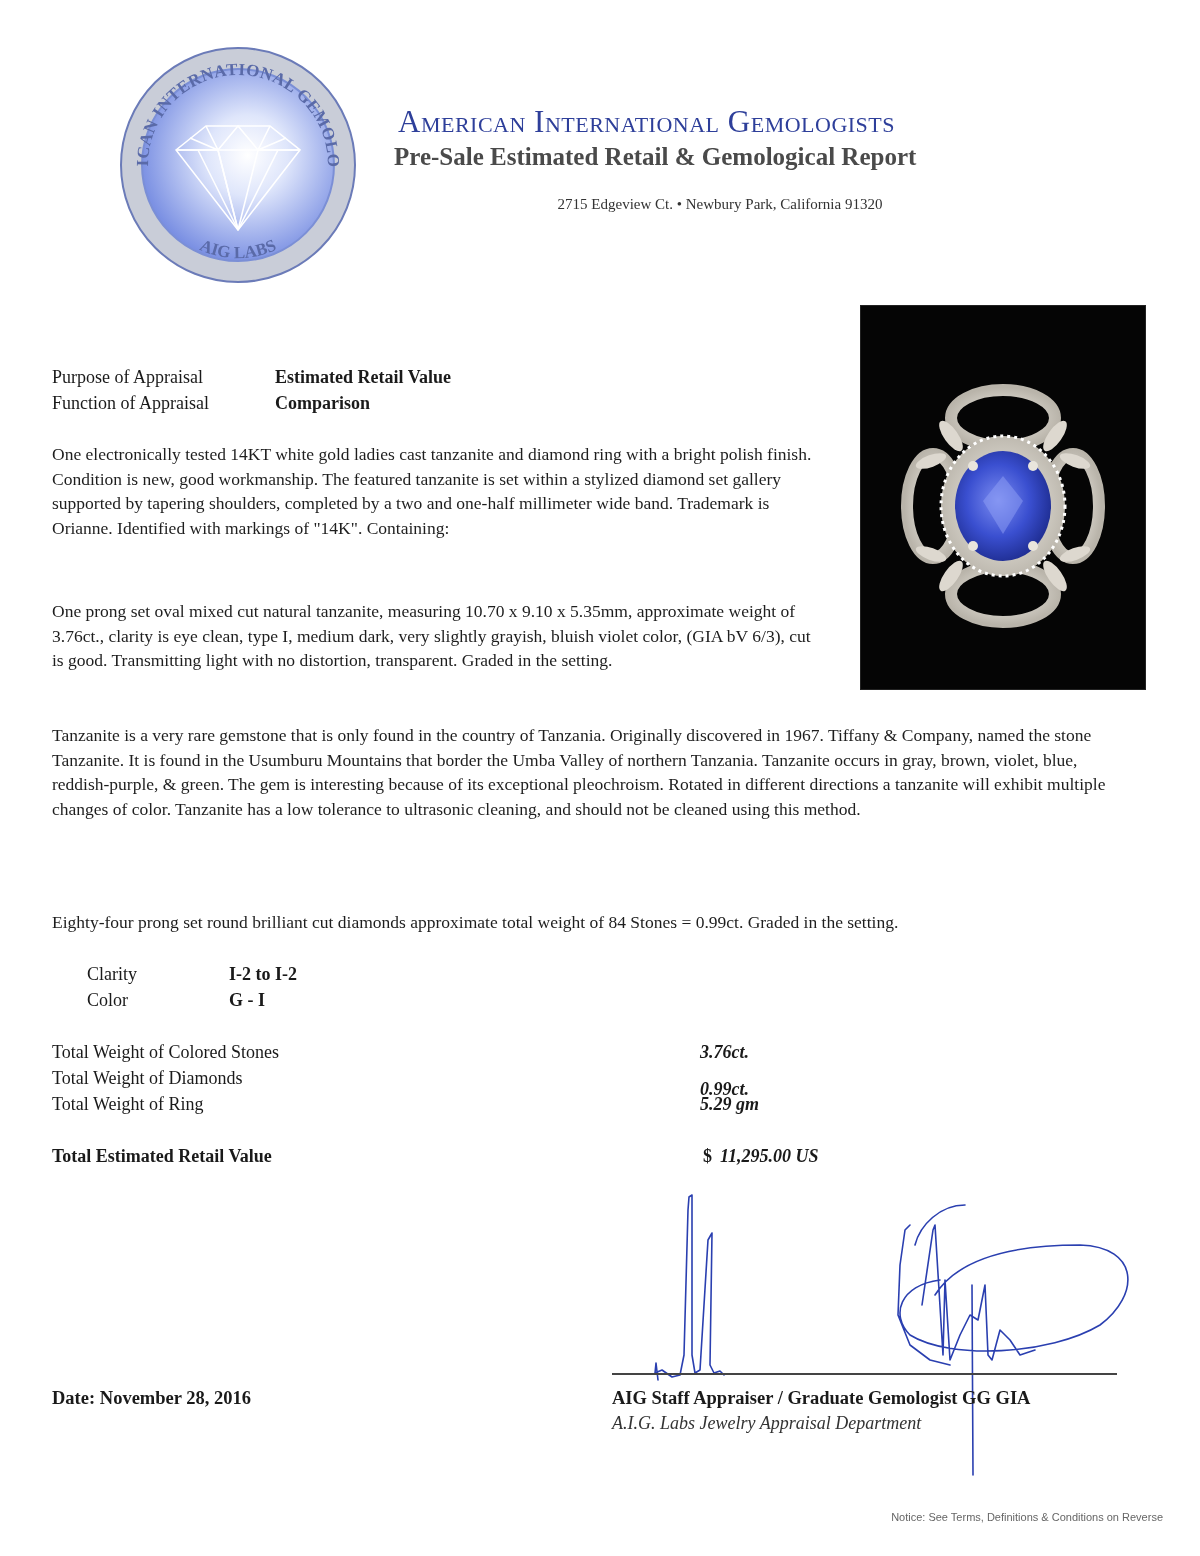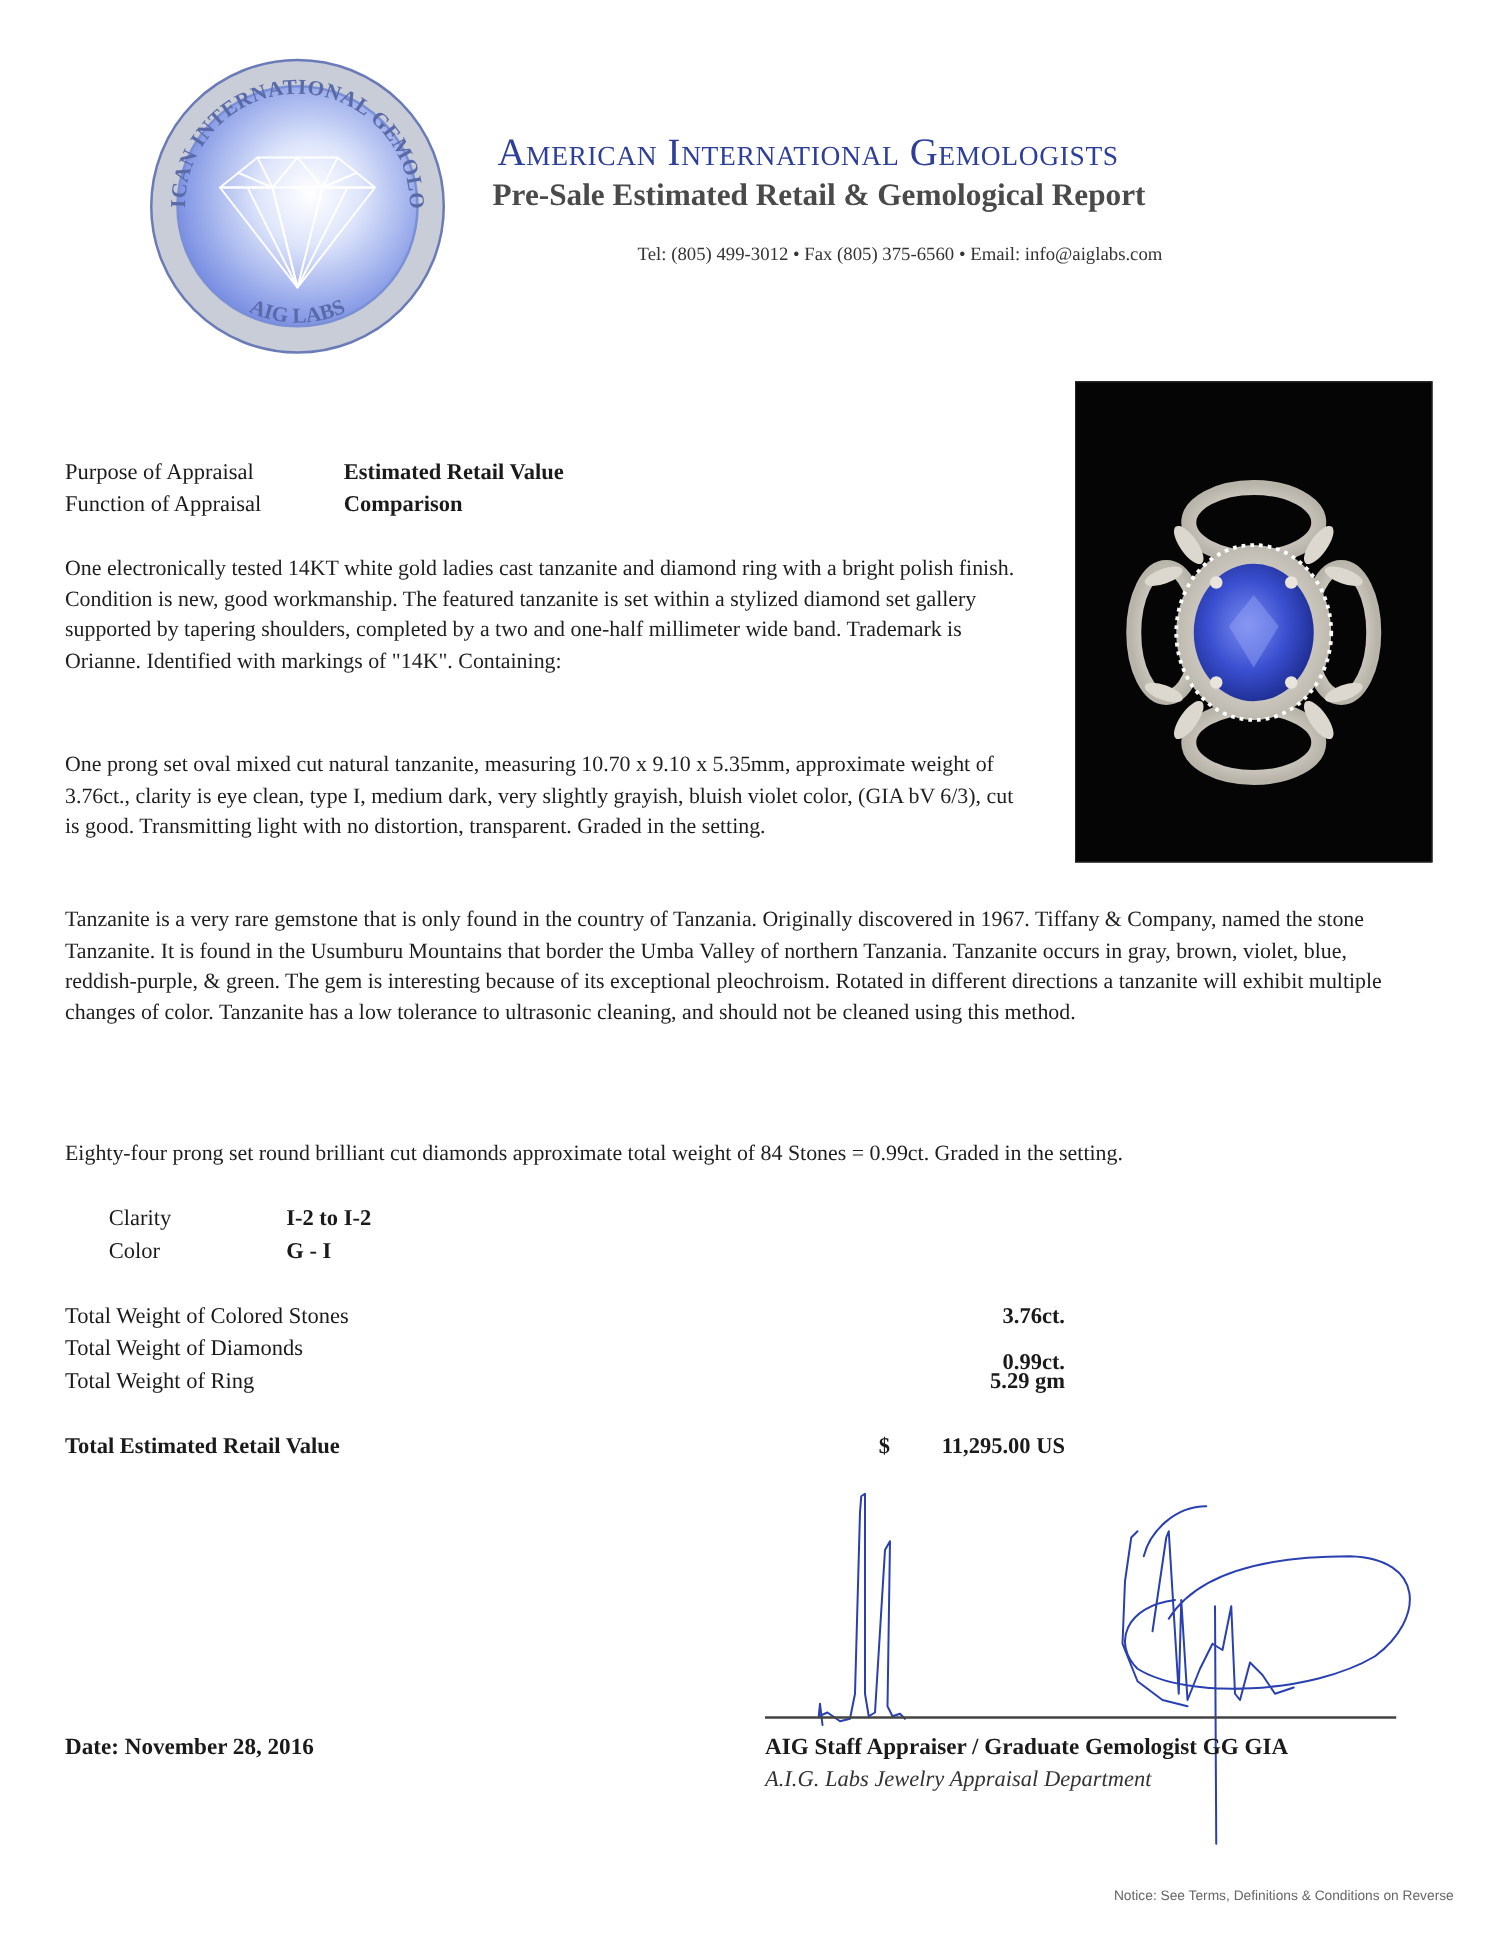--- a/index.html
+++ b/index.html
@@ -25,21 +25,21 @@
   
   .text { font-size: 17.5px; line-height: 24.5px; color: #1e1e1e; }
   .kv-label { font-size: 18px; }
   .kv-value { font-size: 18px; font-weight: bold; }
 
   .para1 { left: 52px; top: 442px; width: 760px; }
   .para2 { left: 52px; top: 599px; width: 760px; }
   .para3 { left: 52px; top: 723px; width: 1080px; }
   .para4 { left: 52px; top: 910px; width: 1100px; white-space: nowrap; }
 
-  .right { text-align: right; }
+  .right { text-align: left; font-style: italic; }
 
   .sigline { left: 612px; top: 1373px; width: 505px; height: 1.5px; background: #444; }
   .sig-title { left: 612px; top: 1388px; font-size: 18.5px; font-weight: bold; white-space: nowrap; }
   .sig-dept { left: 612px; top: 1413px; font-size: 18px; font-style: italic; color: #333; white-space: nowrap; }
   .date { left: 52px; top: 1388px; font-size: 18.5px; font-weight: bold; }
 
   .notice { left: 0; top: 1511px; width: 1163px; text-align: right; font-size: 11px;
             color: #666; font-family: "Liberation Sans", "DejaVu Sans", sans-serif; }
   svg text { font-family: "Liberation Serif", serif; }
 </style>
@@ -75,21 +75,21 @@
       <line x1="160" y1="105" x2="120" y2="185"></line>
       <line x1="72" y1="93" x2="100" y2="105"></line>
       <line x1="168" y1="93" x2="140" y2="105"></line>
     </g>
   </svg>
 </div>
 
 <div class="abs company">American International Gemologists</div>
 <div class="abs subtitle">Pre-Sale  Estimated Retail &amp; Gemological Report</div>
 <div class="abs address">
-  <div>Tel: (805) 499-3012  •  Fax (805) 375-6560  •  Email: info@aiglabs.com</div>
+  <div>2715 Edgeview Ct. • Newbury Park, California 91320</div>
 </div>
 
 <div class="abs photo">
   <svg width="284" height="383" viewBox="0 0 284 383">
     <defs>
       <radialGradient id="stone" cx="45%" cy="45%" r="60%">
         <stop offset="0%" stop-color="#7b8cf0"></stop>
         <stop offset="55%" stop-color="#3a4fd0"></stop>
         <stop offset="100%" stop-color="#1c2a8c"></stop>
       </radialGradient>

